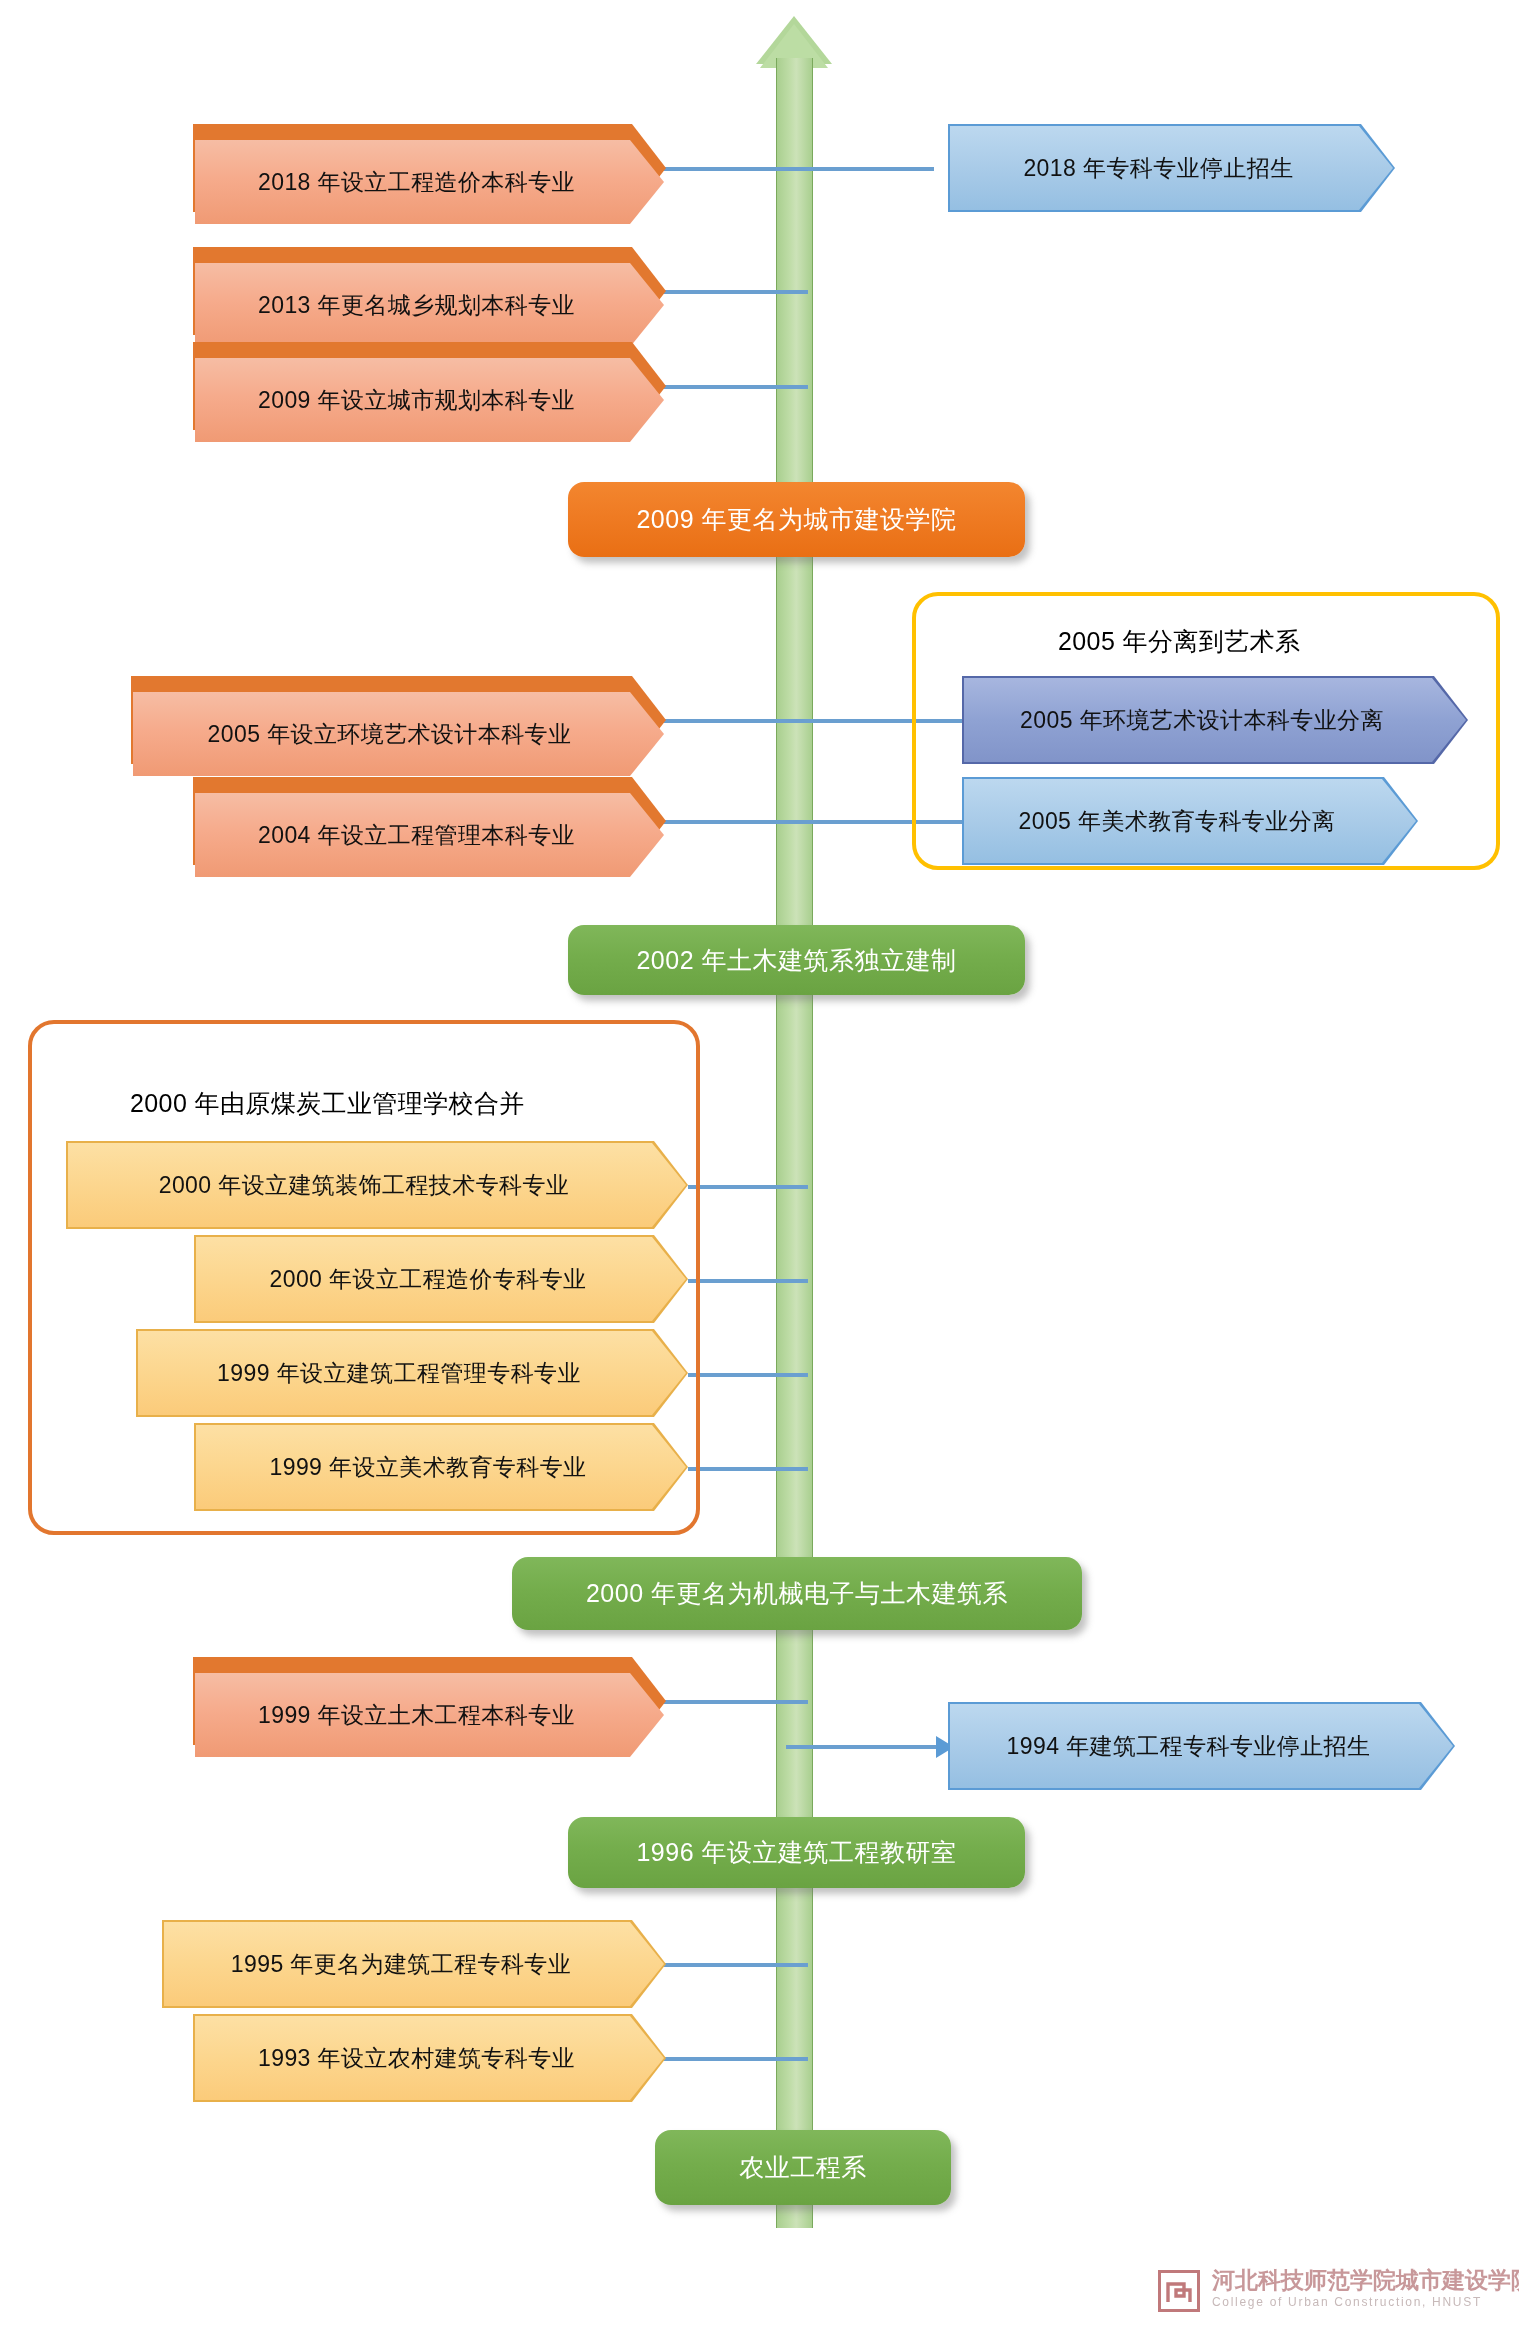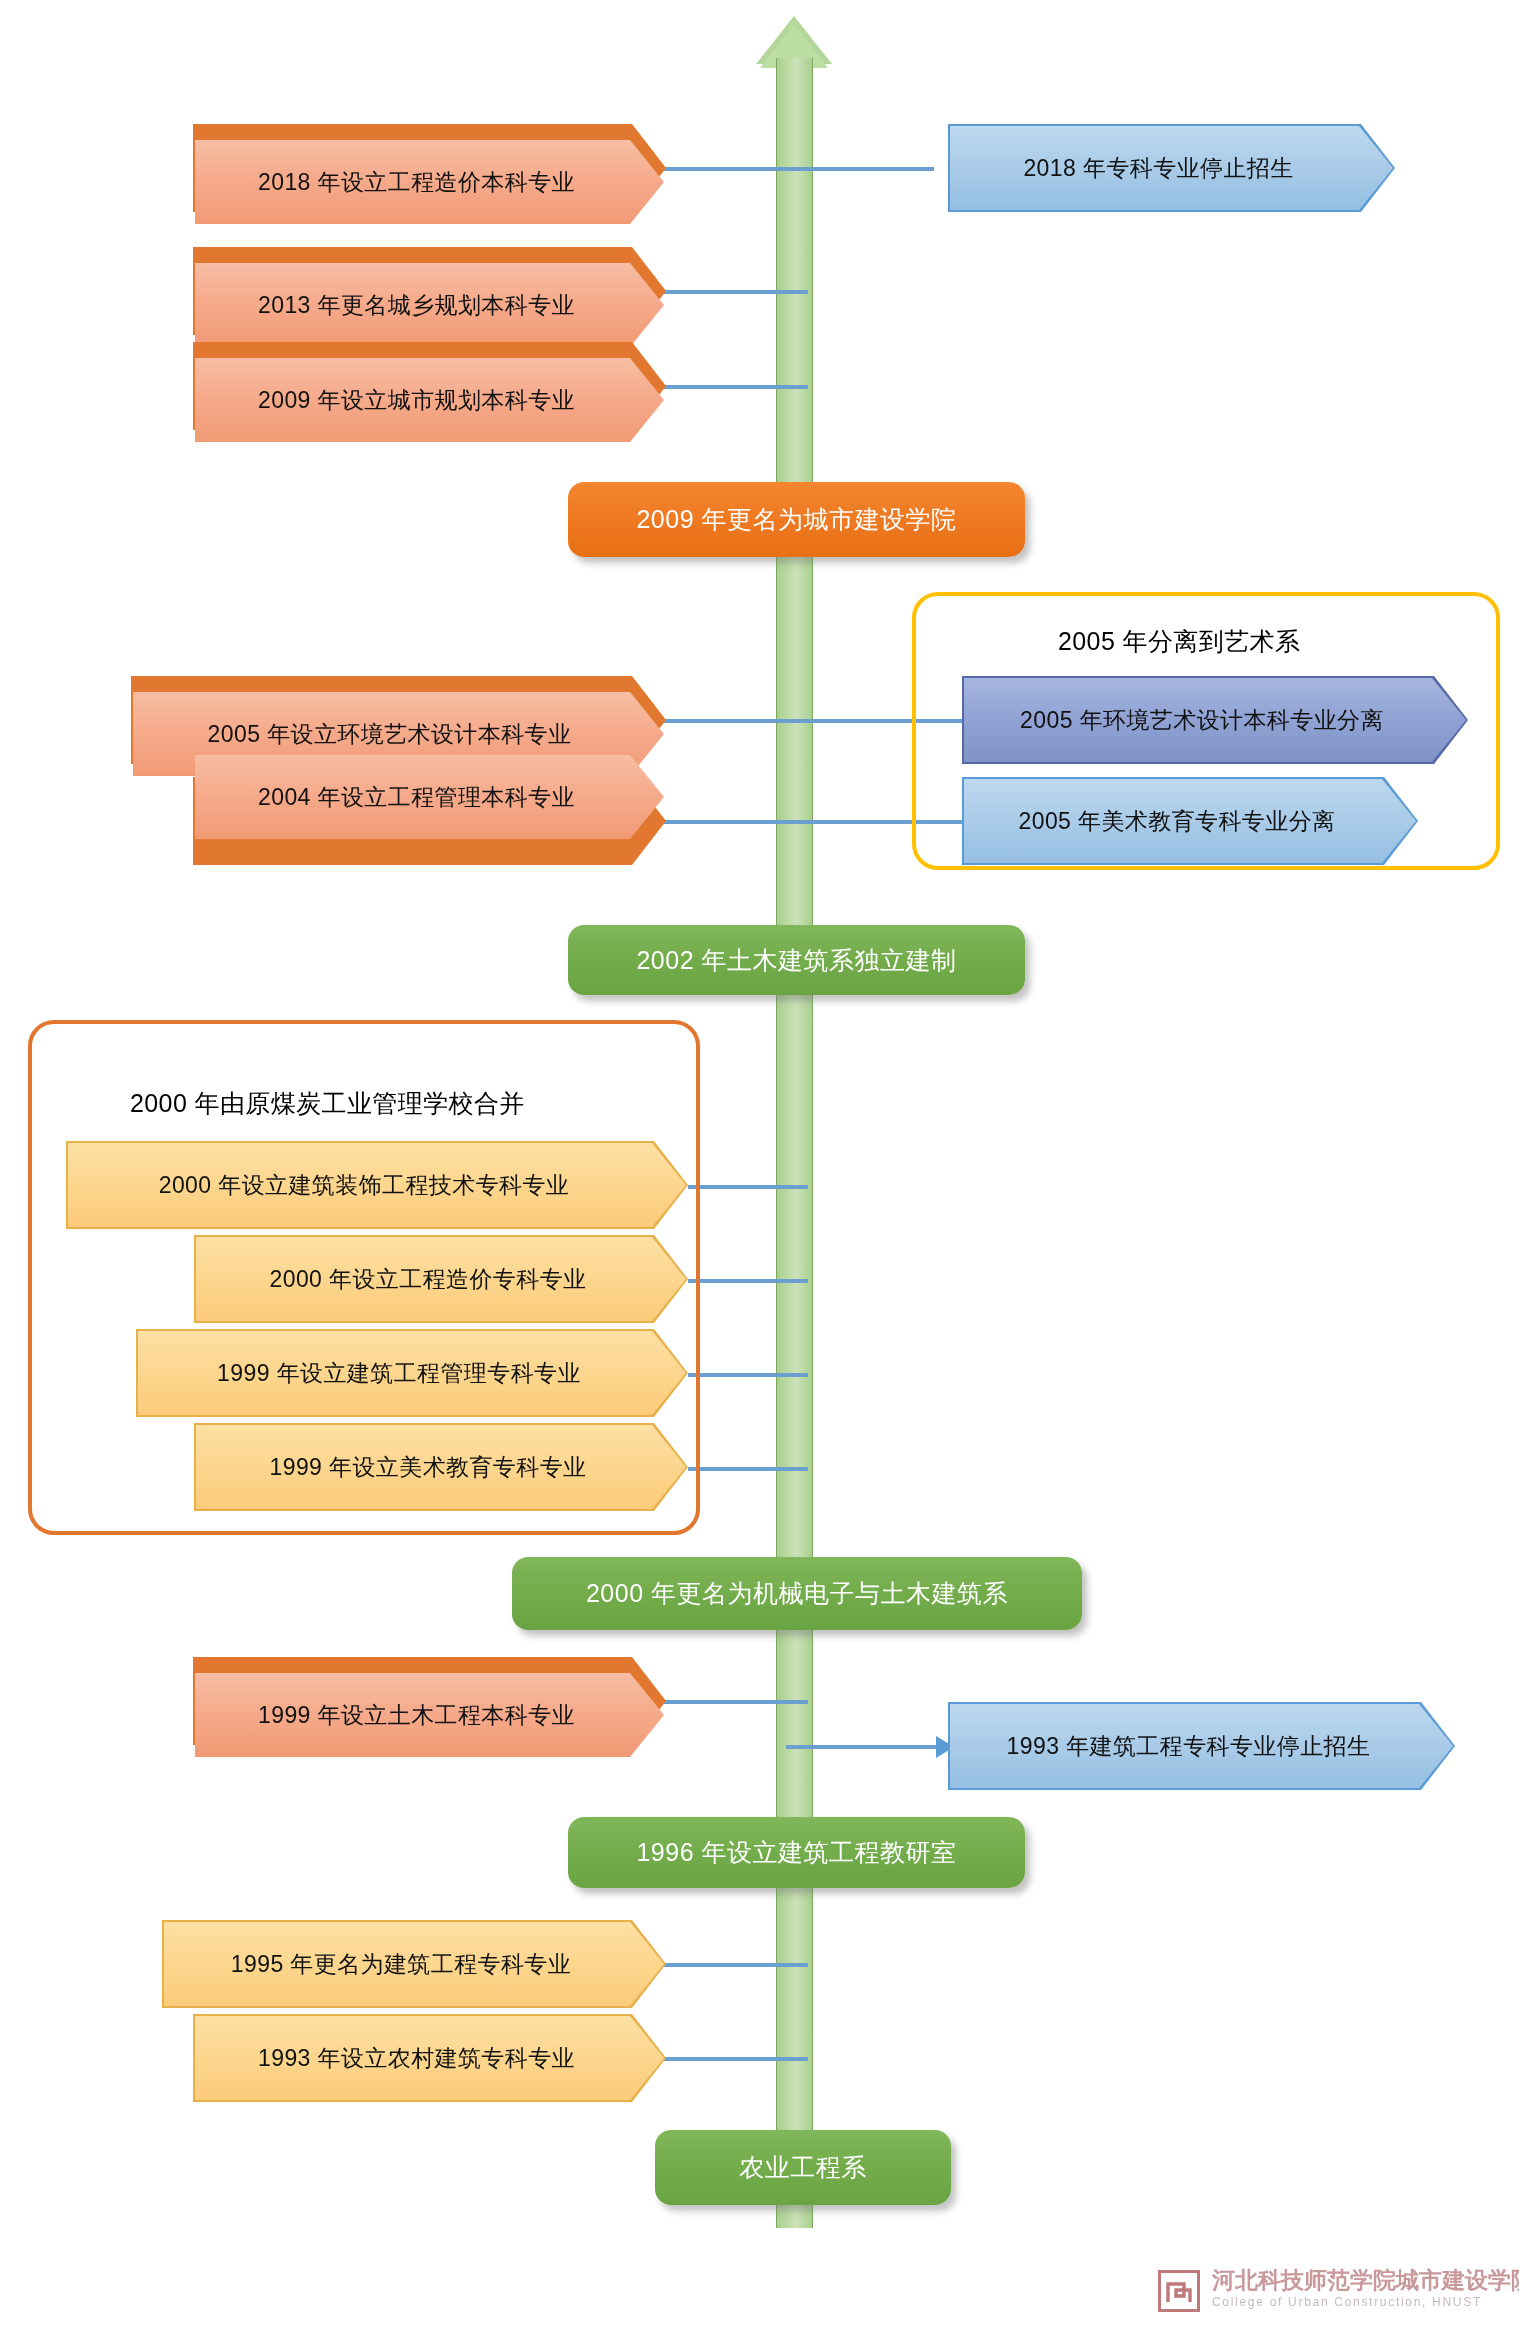--- a/index.html
+++ b/index.html
@@ -126,21 +126,21 @@
   <div class="chip salmon" style="left:195px;top:344px;width:469px;height:84px;">
     <span class="chip-txt">2009 年设立城市规划本科专业</span>
   </div>
 
   <div class="chip-border salmon" style="left:131px;top:676px;width:535px;height:88px;"></div>
   <div class="chip salmon" style="left:133px;top:678px;width:531px;height:84px;padding-left:8px;">
     <span class="chip-txt">2005 年设立环境艺术设计本科专业</span>
   </div>
 
   <div class="chip-border salmon" style="left:193px;top:777px;width:473px;height:88px;"></div>
-  <div class="chip salmon" style="left:195px;top:741px;width:469px;height:84px;">
+  <div class="chip salmon" style="left:195px;top:779px;width:469px;height:84px;">
     <span class="chip-txt">2004 年设立工程管理本科专业</span>
   </div>
 
   <div class="chip-border salmon" style="left:193px;top:1657px;width:473px;height:88px;"></div>
   <div class="chip salmon" style="left:195px;top:1659px;width:469px;height:84px;">
     <span class="chip-txt">1999 年设立土木工程本科专业</span>
   </div>
 
   <div class="chip-border yellow" style="left:162px;top:1920px;width:504px;height:88px;"></div>
   <div class="chip yellow" style="left:164px;top:1922px;width:500px;height:84px;">
@@ -152,21 +152,21 @@
     <span class="chip-txt">1993 年设立农村建筑专科专业</span>
   </div>
 
   <div class="chip-border bluelt" style="left:948px;top:124px;width:447px;height:88px;"></div>
   <div class="chip bluelt" style="left:950px;top:126px;width:443px;height:84px;">
     <span class="chip-txt">2018 年专科专业停止招生</span>
   </div>
 
   <div class="chip-border bluelt" style="left:948px;top:1702px;width:507px;height:88px;"></div>
   <div class="chip bluelt" style="left:950px;top:1704px;width:503px;height:84px;">
-    <span class="chip-txt">1993 年建筑工程专科专业停止招生</span>
+    <span class="chip-txt">1994 年建筑工程专科专业停止招生</span>
   </div>
 
   <div class="group-frame amber" style="left:912px;top:592px;width:588px;height:278px;"></div>
   <div class="group-title" style="left:1058px;top:625px;">2005 年分离到艺术系</div>
 
   <div class="chip-border bluemd" style="left:962px;top:676px;width:506px;height:88px;"></div>
   <div class="chip bluemd" style="left:964px;top:678px;width:502px;height:84px;">
     <span class="chip-txt">2005 年环境艺术设计本科专业分离</span>
   </div>
 

